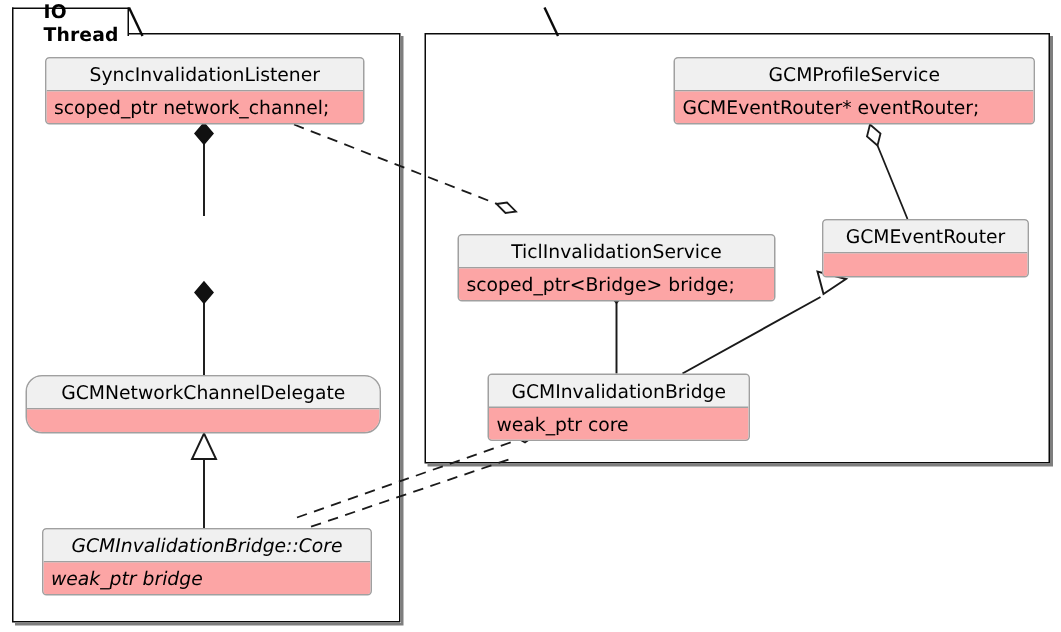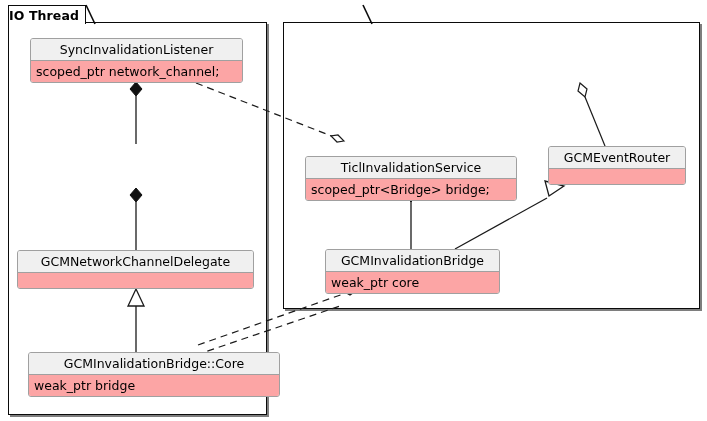--- a/index.html
+++ b/index.html
@@ -36,21 +36,21 @@
     box-shadow: 2px 2px 0 0 rgba(20,20,20,0.55);
   }
   .package-tab {
     position: absolute;
     box-sizing: border-box;
     border: 1.6px solid #0a0a0a;
     border-bottom: none;
     background: #ffffff;
     display: flex;
     align-items: center;
-    padding-left: 0;
+    padding-left: 20px;
     font-weight: bold;
     font-size: 12.5px;
     color: #000000;
     letter-spacing: 0.1px;
   }
   
   .class-box {
     position: absolute;
     box-sizing: border-box;
     border: 1px solid #a0a0a0;
@@ -160,30 +160,34 @@
       <polygon points="184,358 191,353 198,357 191,362" fill="#ffffff" stroke="#1a1a1a" stroke-width="1.2"></polygon>
     </g>
   </svg>
 
   <div class="class-box" style="left:30px; top:38px; width:213px; height:45px;">
     <div class="class-name">SyncInvalidationListener</div>
     <div class="class-attr">scoped_ptr network_channel;</div>
   </div>
 
 
-  <div class="class-box" style="left:17px; top:250px; width:237px; height:39px;">
+  <div class="class-box" style="left:17px; top:250px; width:237px; height:39px;border-radius:11px;">
     <div class="class-name">GCMNetworkChannelDelegate</div>
     <div class="class-attr empty"></div>
   </div>
 
-  <div class="class-box" style="left:28px; top:352px; width:252px; height:45px;">
+  <div class="class-box" style="left:28px; top:352px; width:220px; height:45px;font-style:italic;">
     <div class="class-name">GCMInvalidationBridge::Core</div>
     <div class="class-attr">weak_ptr bridge</div>
   </div>
 
+  <div class="class-box" style="left:449px; top:38px; width:241px; height:45px;">
+    <div class="class-name">GCMProfileService</div>
+    <div class="class-attr">GCMEventRouter* eventRouter;</div>
+  </div>
 
   <div class="class-box" style="left:305px; top:156px; width:212px; height:45px;">
     <div class="class-name">TiclInvalidationService</div>
     <div class="class-attr">scoped_ptr&lt;Bridge&gt; bridge;</div>
   </div>
 
   <div class="class-box" style="left:325px; top:249px; width:175px; height:45px;">
     <div class="class-name">GCMInvalidationBridge</div>
     <div class="class-attr">weak_ptr core</div>
   </div>

